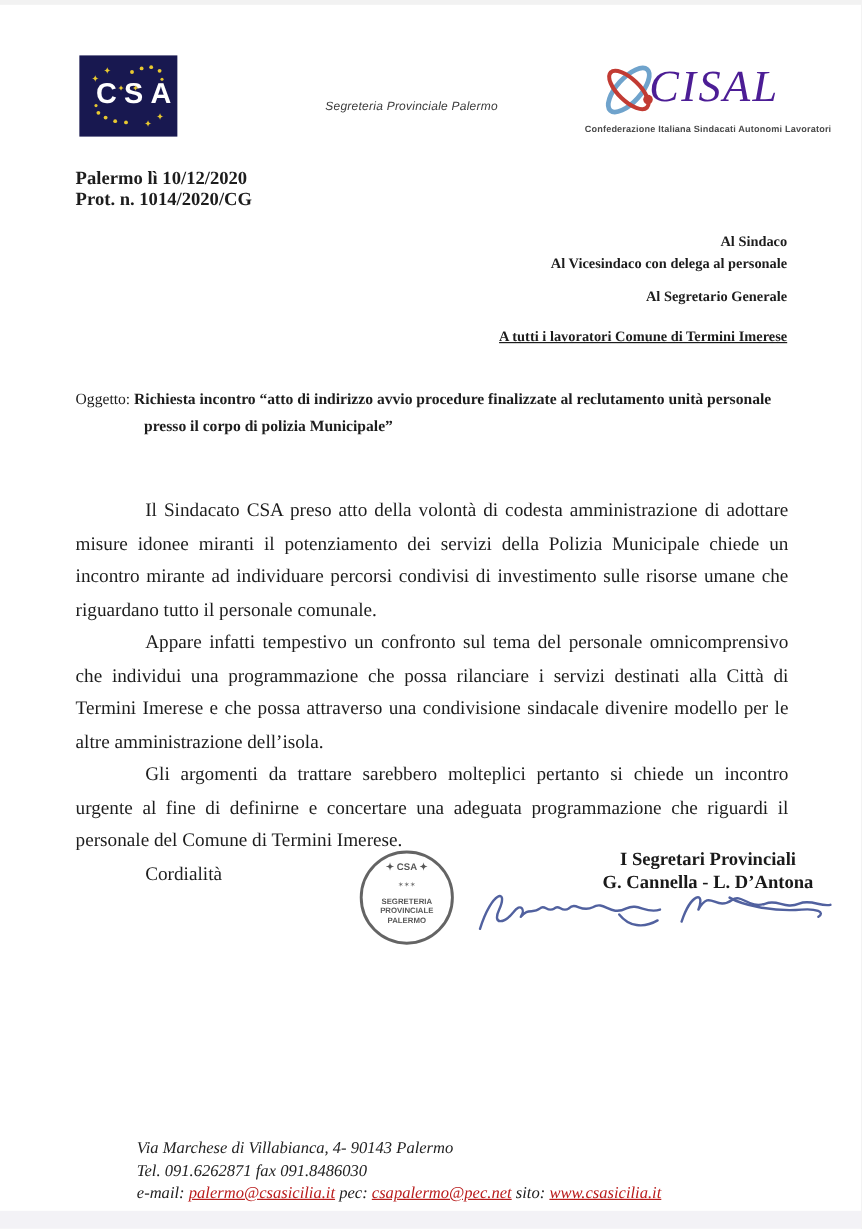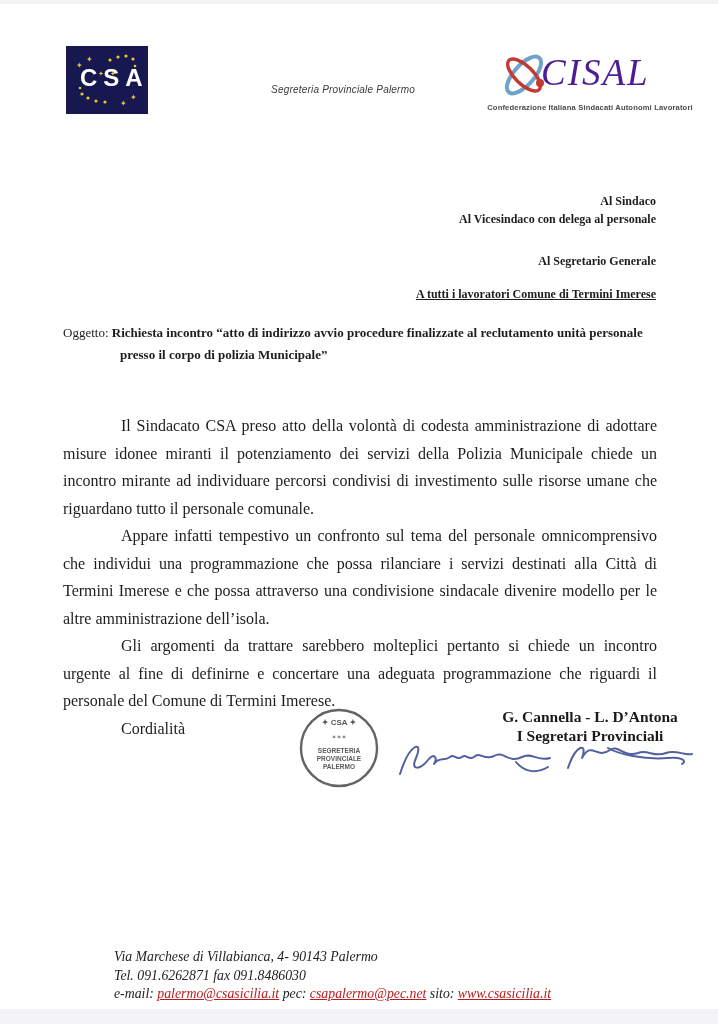--- a/index.html
+++ b/index.html
@@ -30,21 +30,21 @@
     position:absolute; left:482px; top:103px; width:216px;
     font-family:"Liberation Sans", sans-serif; font-weight:bold;
     font-size:7.6px; color:#4a4a4a; text-align:center; letter-spacing:0.15px;
   }
 
   
   .meta { position:absolute; left:63px; top:140px; font-weight:bold; font-size:15.5px; line-height:18px; }
 
   
   .recipients { position:absolute; left:290px; top:192px; width:366px; text-align:right; font-weight:bold; font-size:12px; line-height:18px; }
-  .recipients .r2 { margin-bottom:24px; }
+  .recipients .r2 { margin-bottom:10px; }
   .recipients .r3 { margin-bottom:15px; }
   .recipients .underlined { text-decoration:underline; }
 
   
   .oggetto {
     position:absolute; left:63px; top:322px; width:598px;
     font-size:13px; line-height:22px;
     padding-left:57px; text-indent:-57px;
   }
   .oggetto .label { font-weight:normal; }
@@ -103,20 +103,24 @@
       <g fill="none">
         <ellipse cx="27" cy="29" rx="23" ry="10" stroke="#6fa3cc" stroke-width="4" transform="rotate(-48 27 29)"></ellipse>
         <ellipse cx="27" cy="29" rx="21" ry="9" stroke="#c23b33" stroke-width="3.4" transform="rotate(44 27 29)"></ellipse>
         <circle cx="43" cy="37" r="4" fill="#c23b33"></circle>
       </g>
     </svg>
     <div class="cisal-word">CISAL</div>
   </div>
   <div class="cisal-subtitle">Confederazione Italiana Sindacati Autonomi Lavoratori</div>
 
+  <div class="meta">
+    <div>Palermo lì 10/12/2020</div>
+    <div>Prot. n. 1014/2020/CG</div>
+  </div>
 
   <div class="recipients">
     <div class="r1">Al Sindaco</div>
     <div class="r2">Al Vicesindaco con delega al personale</div>
     <div class="r3">Al Segretario Generale</div>
     <div class="underlined">A tutti i lavoratori  Comune di Termini Imerese</div>
   </div>
 
   <div class="oggetto">
     <span class="label">Oggetto:</span>
@@ -136,22 +140,22 @@
       <circle cx="43" cy="43" r="38" fill="none" stroke="#4a4a4a" stroke-width="2.4"></circle>
       <text x="43" y="20" text-anchor="middle" font-family="Liberation Sans, sans-serif" font-size="8" font-weight="bold" fill="#3a3a3a">✦ CSA ✦</text>
       <text x="43" y="34" text-anchor="middle" font-family="Liberation Sans, sans-serif" font-size="6" fill="#555">✶✶✶</text>
       <text x="43" y="48" text-anchor="middle" font-family="Liberation Sans, sans-serif" font-size="6.5" font-weight="bold" fill="#3a3a3a">SEGRETERIA</text>
       <text x="43" y="56" text-anchor="middle" font-family="Liberation Sans, sans-serif" font-size="6.5" font-weight="bold" fill="#3a3a3a">PROVINCIALE</text>
       <text x="43" y="64" text-anchor="middle" font-family="Liberation Sans, sans-serif" font-size="6.5" font-weight="bold" fill="#3a3a3a">PALERMO</text>
     </svg>
   </div>
 
   <div class="sig-text">
+    <div>I Segretari Provinciali</div>
     <div>G. Cannella -  L. D’Antona</div>
-    <div>I Segretari Provinciali</div>
   </div>
 
   <div class="signatures">
     <svg width="302" height="62" viewBox="0 0 302 62">
       <g fill="none" stroke="#51619f" stroke-width="2" stroke-linecap="round" stroke-linejoin="round">
         <path d="M4,40 C14,8 28,6 20,24 C14,37 24,36 32,26 C38,18 42,24 38,30 C44,22 48,28 54,23 C58,19 60,27 66,23 C70,19 72,27 78,23 C84,17 88,27 98,22 C108,16 112,30 126,23 C136,18 142,28 154,24"></path>
         <path d="M120,28 C128,38 140,40 152,33"></path>
         <path d="M172,34 C180,10 192,8 186,24 C196,6 200,26 214,16 C222,10 228,24 242,19 C252,15 258,24 270,19 C280,15 288,22 296,20"></path>
         <path d="M212,14 C222,20 248,26 272,24 C284,23 292,26 286,30"></path>
       </g>

